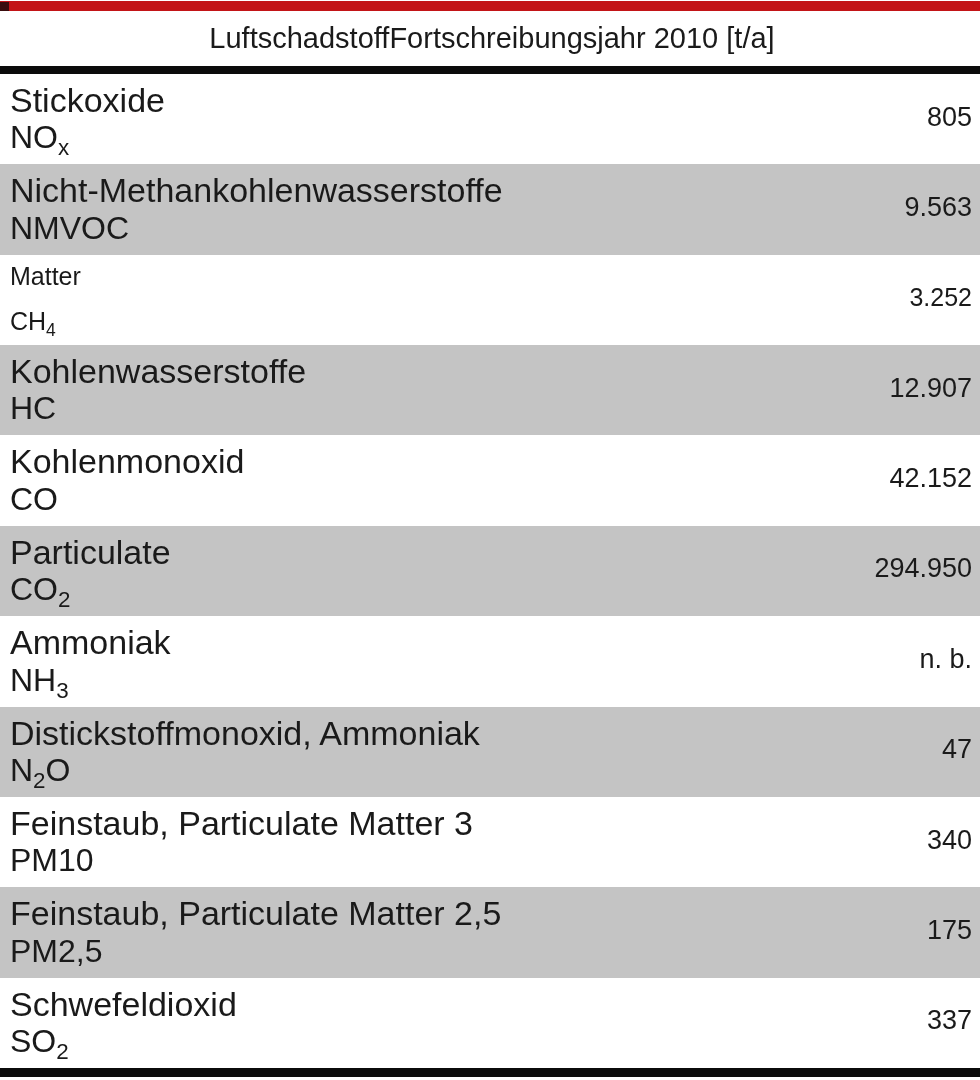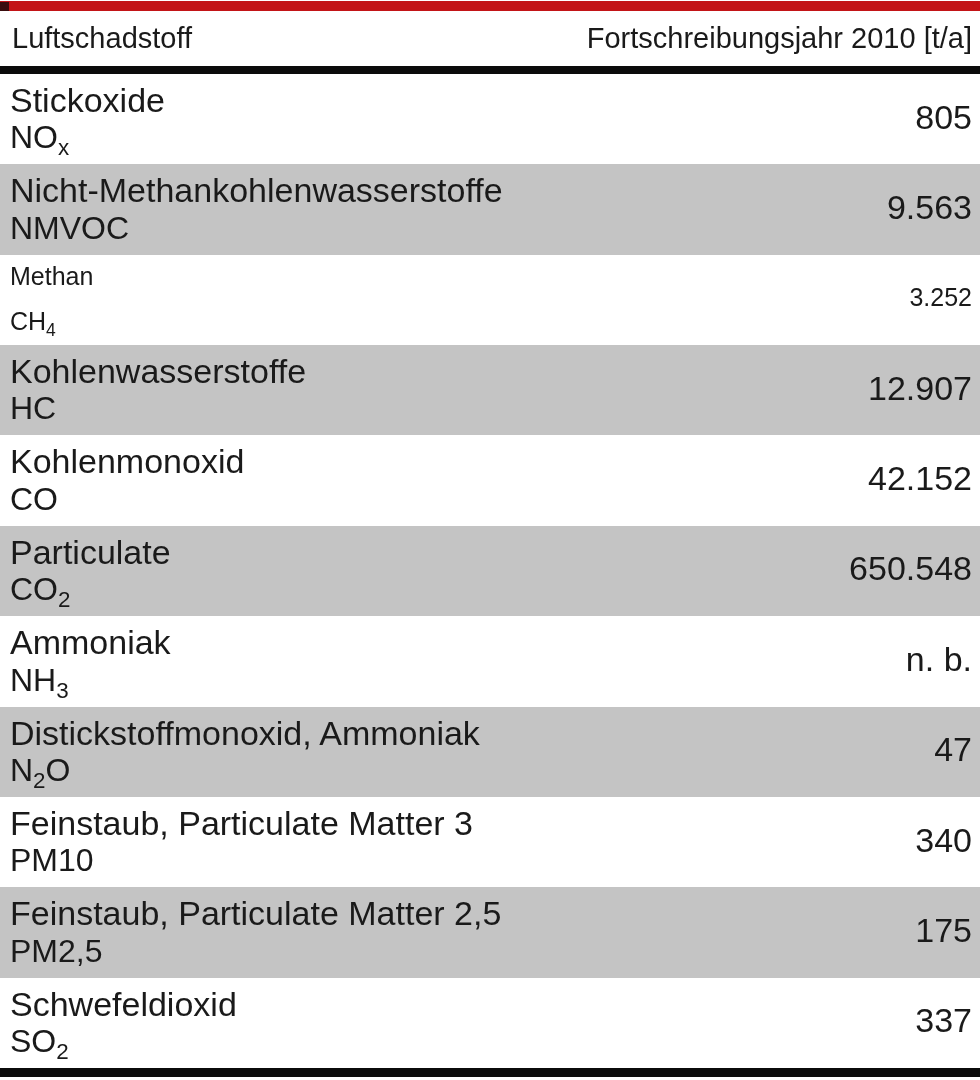--- a/index.html
+++ b/index.html
@@ -27,21 +27,21 @@
     left: 0;
     top: 1px;
     width: 9px;
     height: 9px;
     background: #3a0d0e;
   }
   .header-row {
     height: 55px;
     display: flex;
     align-items: center;
-    justify-content: space-between;
+    justify-content: center;
     padding: 0 8px 0 12px;
     box-sizing: border-box;
     font-size: 29px;
     background: #ffffff;
   }
   .divider {
     height: 8px;
     background: #0b0b0b;
   }
   .divider.bottom {
@@ -75,21 +75,21 @@
     font-size: 32px;
     line-height: 1.0;
     white-space: nowrap;
   }
   .pollutant-formula sub {
     font-size: 0.70em;
     line-height: 0;
   }
   .cell-value {
     align-self: center;
-    font-size: 34px;
+    font-size: 27px;
     white-space: nowrap;
   }
   .row.small .pollutant-name,
   .row.small .pollutant-formula,
   .row.small .cell-value {
     font-size: 25px;
   }
 </style>
 </head>
 <body>
@@ -119,21 +119,21 @@
   <div class="row">
     <div class="cell-left">
       <div class="pollutant-name">Nicht-Methankohlenwasserstoffe</div>
       <div class="pollutant-formula"><span>NMVOC</span></div>
     </div>
     <div class="cell-value">9.563</div>
   </div>
 
   <div class="row small">
     <div class="cell-left">
-      <div class="pollutant-name">Methan</div>
+      <div class="pollutant-name">Matter</div>
       <div class="pollutant-formula"><span>CH</span><sub>4</sub></div>
     </div>
     <div class="cell-value">3.252</div>
   </div>
 
   <div class="row">
     <div class="cell-left">
       <div class="pollutant-name">Kohlenwasserstoffe</div>
       <div class="pollutant-formula"><span>HC</span></div>
     </div>
@@ -146,21 +146,21 @@
       <div class="pollutant-formula"><span>CO</span></div>
     </div>
     <div class="cell-value">42.152</div>
   </div>
 
   <div class="row">
     <div class="cell-left">
       <div class="pollutant-name">Particulate</div>
       <div class="pollutant-formula"><span>CO</span><sub>2</sub></div>
     </div>
-    <div class="cell-value">650.548</div>
+    <div class="cell-value">294.950</div>
   </div>
 
   <div class="row">
     <div class="cell-left">
       <div class="pollutant-name">Ammoniak</div>
       <div class="pollutant-formula"><span>NH</span><sub>3</sub></div>
     </div>
     <div class="cell-value">n. b.</div>
   </div>
 

